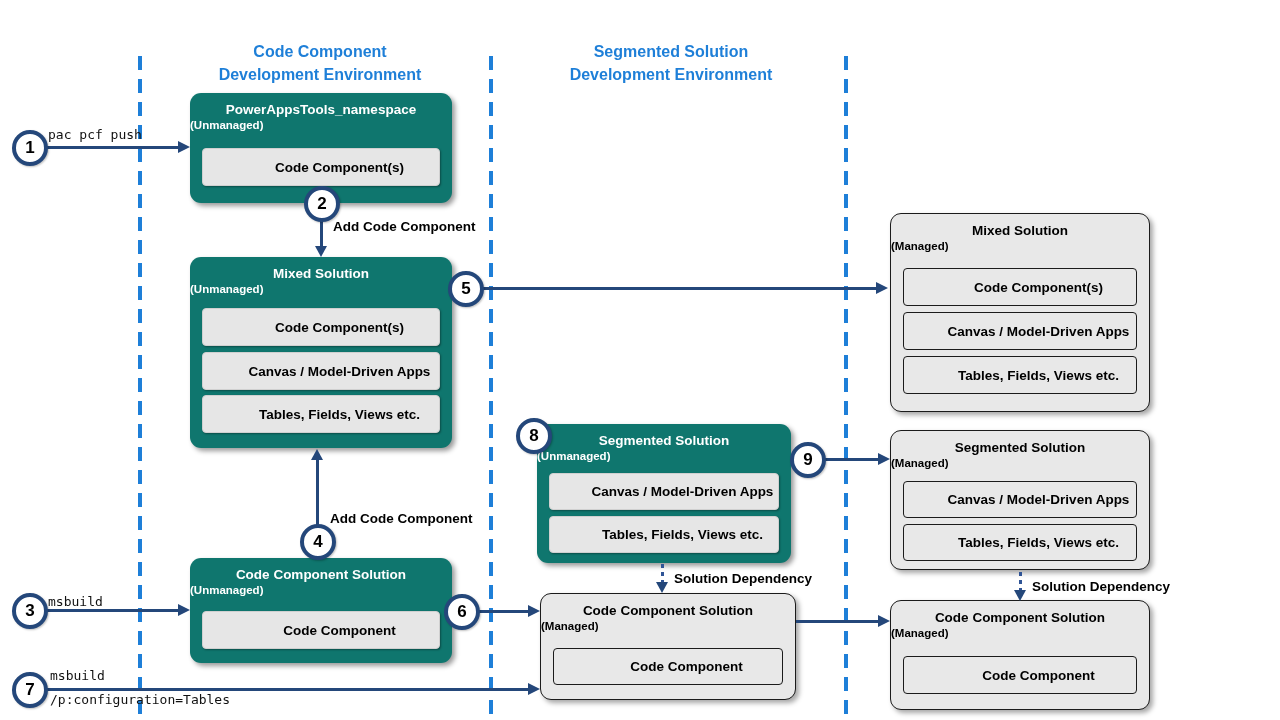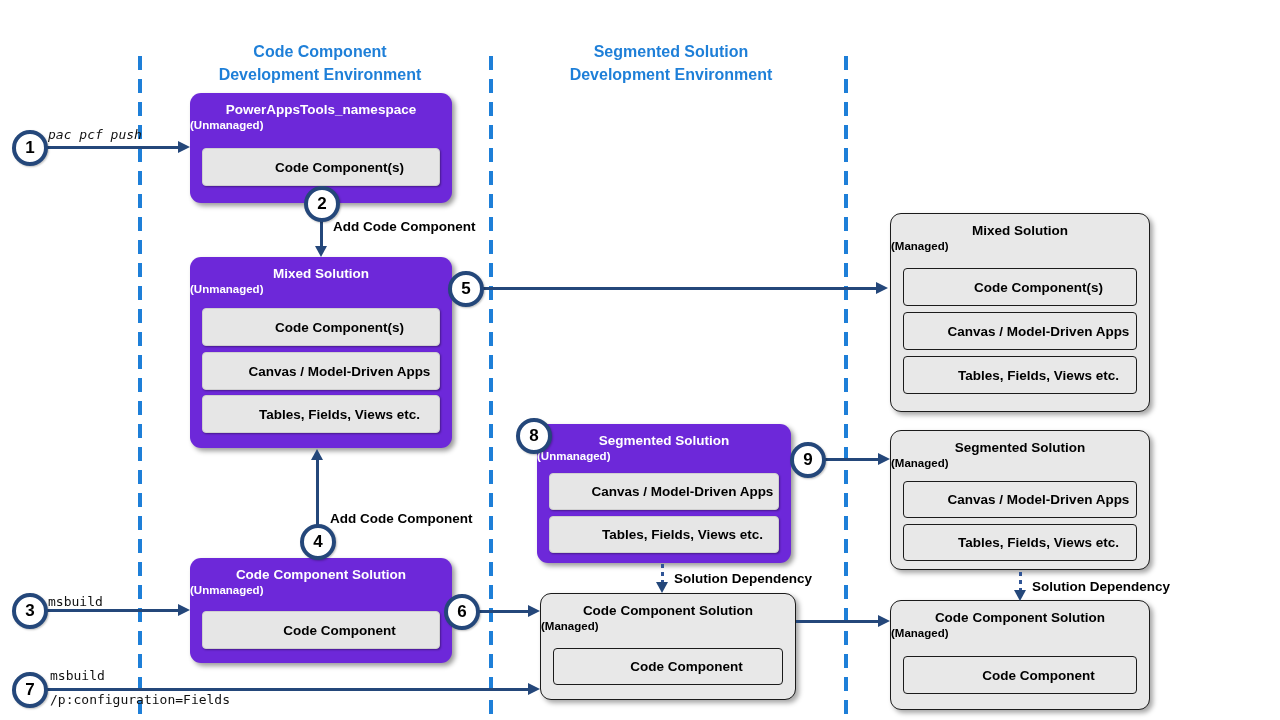--- a/index.html
+++ b/index.html
@@ -18,21 +18,21 @@
 
   
   .col-header{
     position:absolute;text-align:center;color:#1E7FD8;
     font-weight:bold;font-size:16px;line-height:23px;z-index:1;
   }
 
   
   .box{position:absolute;border-radius:11px;box-sizing:border-box;z-index:2;}
   .box.purple{
-    background:#6d28d9;
+    background:#0f766e;
     box-shadow:3px 3px 5px rgba(0,0,0,0.40);
   }
   .box.gray{
     background:#E8E8E8;border:1.5px solid #1b1b1b;
     box-shadow:3px 3px 5px rgba(0,0,0,0.35);
   }
   .box-title{
     padding-top:8px;text-align:center;font-weight:bold;font-size:13.5px;line-height:17px;
   }
   .box-subtitle{
@@ -187,23 +187,23 @@
   <div class="step" style="left:12px;top:130px;">1</div>
   <div class="step" style="left:304px;top:186px;">2</div>
   <div class="step" style="left:12px;top:593px;">3</div>
   <div class="step" style="left:300px;top:524px;">4</div>
   <div class="step" style="left:448px;top:271px;">5</div>
   <div class="step" style="left:444px;top:594px;">6</div>
   <div class="step" style="left:12px;top:672px;">7</div>
   <div class="step" style="left:516px;top:418px;">8</div>
   <div class="step" style="left:790px;top:442px;">9</div>
 
-  <div class="mono-label" style="left:48px;top:127px;font-style:italic;">pac pcf push</div>
+  <div class="mono-label" style="left:48px;top:127px;">pac pcf push</div>
   <div class="mono-label" style="left:48px;top:594px;">msbuild</div>
   <div class="mono-label" style="left:50px;top:668px;">msbuild</div>
-  <div class="mono-label" style="left:50px;top:692px;">/p:configuration=Fields</div>
+  <div class="mono-label" style="left:50px;top:692px;">/p:configuration=Tables</div>
 
   <div class="bold-label" style="left:333px;top:219px;">Add Code Component</div>
   <div class="bold-label" style="left:330px;top:511px;">Add Code Component</div>
   <div class="bold-label" style="left:674px;top:571px;">Solution Dependency</div>
   <div class="bold-label" style="left:1032px;top:579px;">Solution Dependency</div>
 
 </div>
 
 </body></html>

